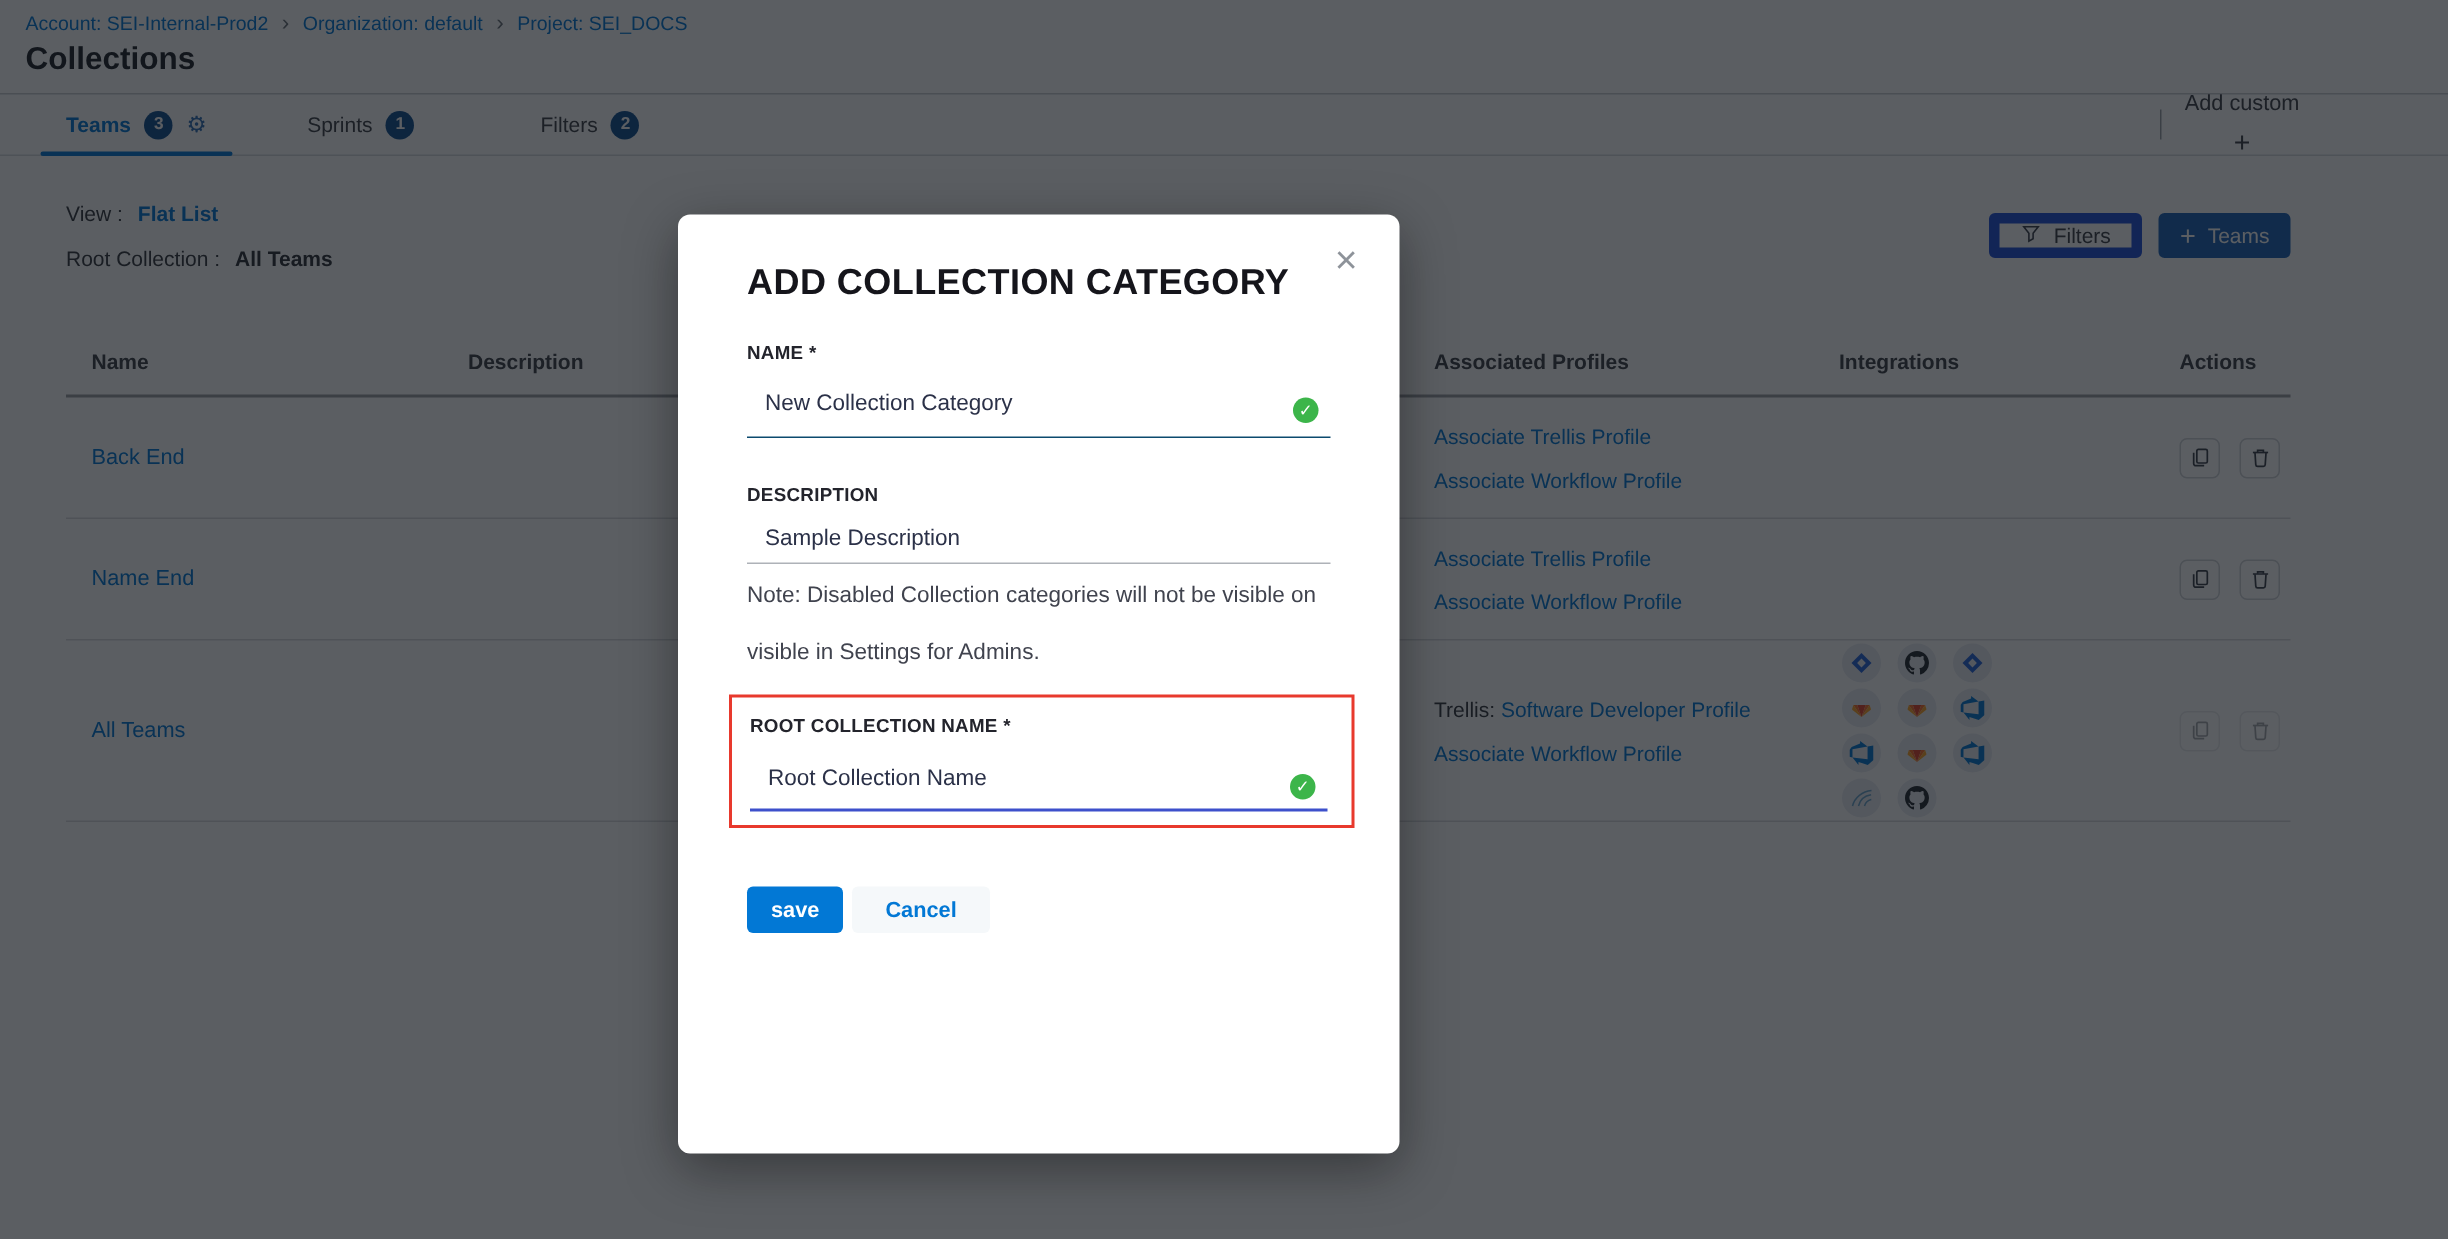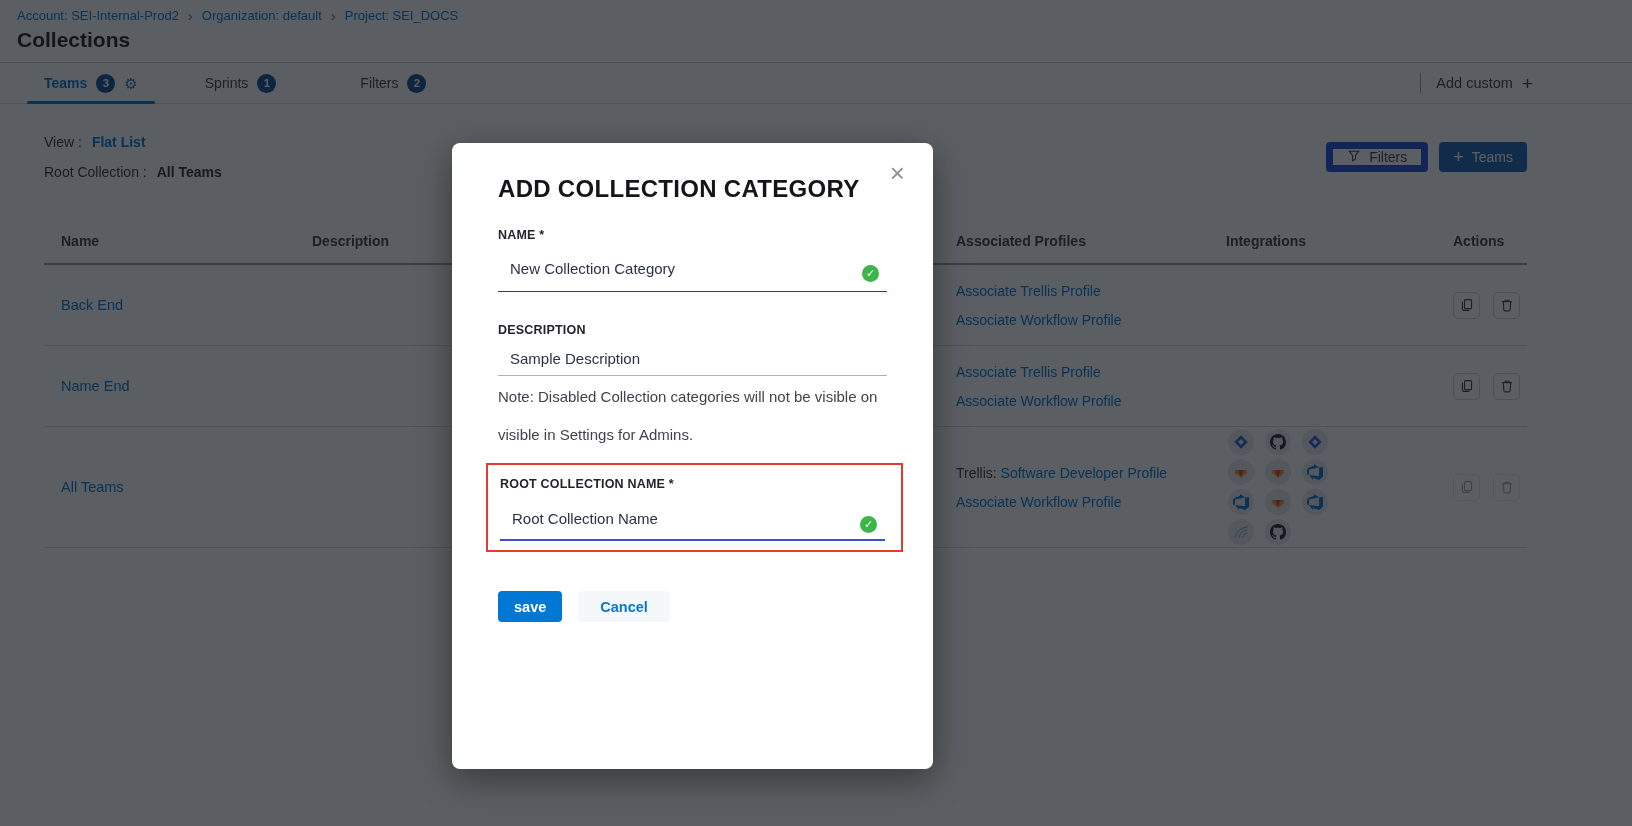--- a/index.html
+++ b/index.html
@@ -21,21 +21,21 @@
     border-top:1px solid #c9ccd1;border-bottom:1px solid #d6d9dd;display:flex;align-items:center;padding-left:27px;}
   .tab{display:flex;align-items:center;gap:9px;height:100%;padding:0 17px;position:relative;font-size:14px;color:#3c3f46;}
   .tab.active{color:#0278d5;font-weight:600;}
   .tab.active::after{content:"";position:absolute;left:0;right:0;bottom:-1px;height:3px;background:#0278d5;border-radius:2px;}
   .tab-teams{margin-right:33px;} .tab-sprints{margin-right:50px;}
   .count-badge{min-width:19px;height:19px;border-radius:10px;background:#0f4e8f;color:#fff;font-size:11.5px;
     font-weight:700;display:flex;align-items:center;justify-content:center;padding:0 3px;box-sizing:border-box;}
   .gear{font-size:15px;color:#2f6fb5;line-height:1;}
   .tabbar-right{margin-left:auto;display:flex;align-items:center;gap:15px;padding-right:99px;}
   .vdivider{width:1px;height:20px;background:#9aa0a6;}
-  .add-custom{display:flex;align-items:center;gap:9px;background:none;border:none;font-size:14.5px;color:#3c3f46;padding:0;}
+  .add-custom{display:flex;align-items:center;gap:9px;background:none;border:none;font-size:14.5px;color:#3c3f46;padding:0;flex-direction:column;}
   .plus-glyph{font-size:19px;line-height:1;color:#3c3f46;}
 
   .view-row{position:absolute;top:134px;left:44px;display:flex;gap:10px;font-size:14px;color:#34373d;}
   .view-row a{color:#0278d5;font-weight:600;}
   .root-row{position:absolute;top:164px;left:44px;display:flex;gap:10px;font-size:14px;color:#34373d;}
   .root-value{font-weight:600;color:#2c2f35;}
 
   .list-toolbar{position:absolute;top:142px;right:105px;display:flex;align-items:center;gap:11px;}
   .search-wrap{position:relative;width:230px;}
   .search-wrap input{width:100%;box-sizing:border-box;border:none;border-bottom:1px solid #9aa0a6;background:transparent;
@@ -87,21 +87,21 @@
   .anno-box{border:2px solid #e8392d;box-sizing:border-box;}
   .box-enable{margin:24px 0 0 -8px;width:210px;padding:8px 10px 10px;}
   .toggle{width:38px;height:20px;border-radius:10px;background:#3742c9;position:relative;margin-top:10px;cursor:pointer;}
   .toggle-knob{position:absolute;right:2px;top:2px;width:16px;height:16px;border-radius:50%;background:#fff;}
   .note{margin-top:2px;font-size:15px;line-height:38px;color:#40434e;width:395px;}
   .note div{white-space:nowrap;}
   .box-root{margin:9px 0 0 -12px;width:417px;padding:12px 16px 9px 12px;}
   .root-wrap{margin-top:9px;}
   .root-wrap .m-input{padding:10px 30px 12px 12px;border-bottom:2px solid #3d50cb;}
   .root-wrap .check-badge{bottom:8px;}
-  .modal-actions{display:flex;gap:16px;margin-top:39px;}
+  .modal-actions{display:flex;gap:6px;margin-top:39px;}
   .save-btn{height:31px;padding:0 16px;background:#0278d5;color:#fff;border:none;border-radius:4px;font-size:14.5px;font-weight:700;}
   .cancel-btn{height:31px;padding:0 22px;background:#f5f8fa;color:#0278d5;border:none;border-radius:4px;font-size:14.5px;font-weight:600;}
 </style>
 </head>
 <body>
 
 <div class="page">
   <div class="breadcrumb">
     <a>Account: SEI-Internal-Prod2</a>
     <span class="crumb-sep">›</span>

